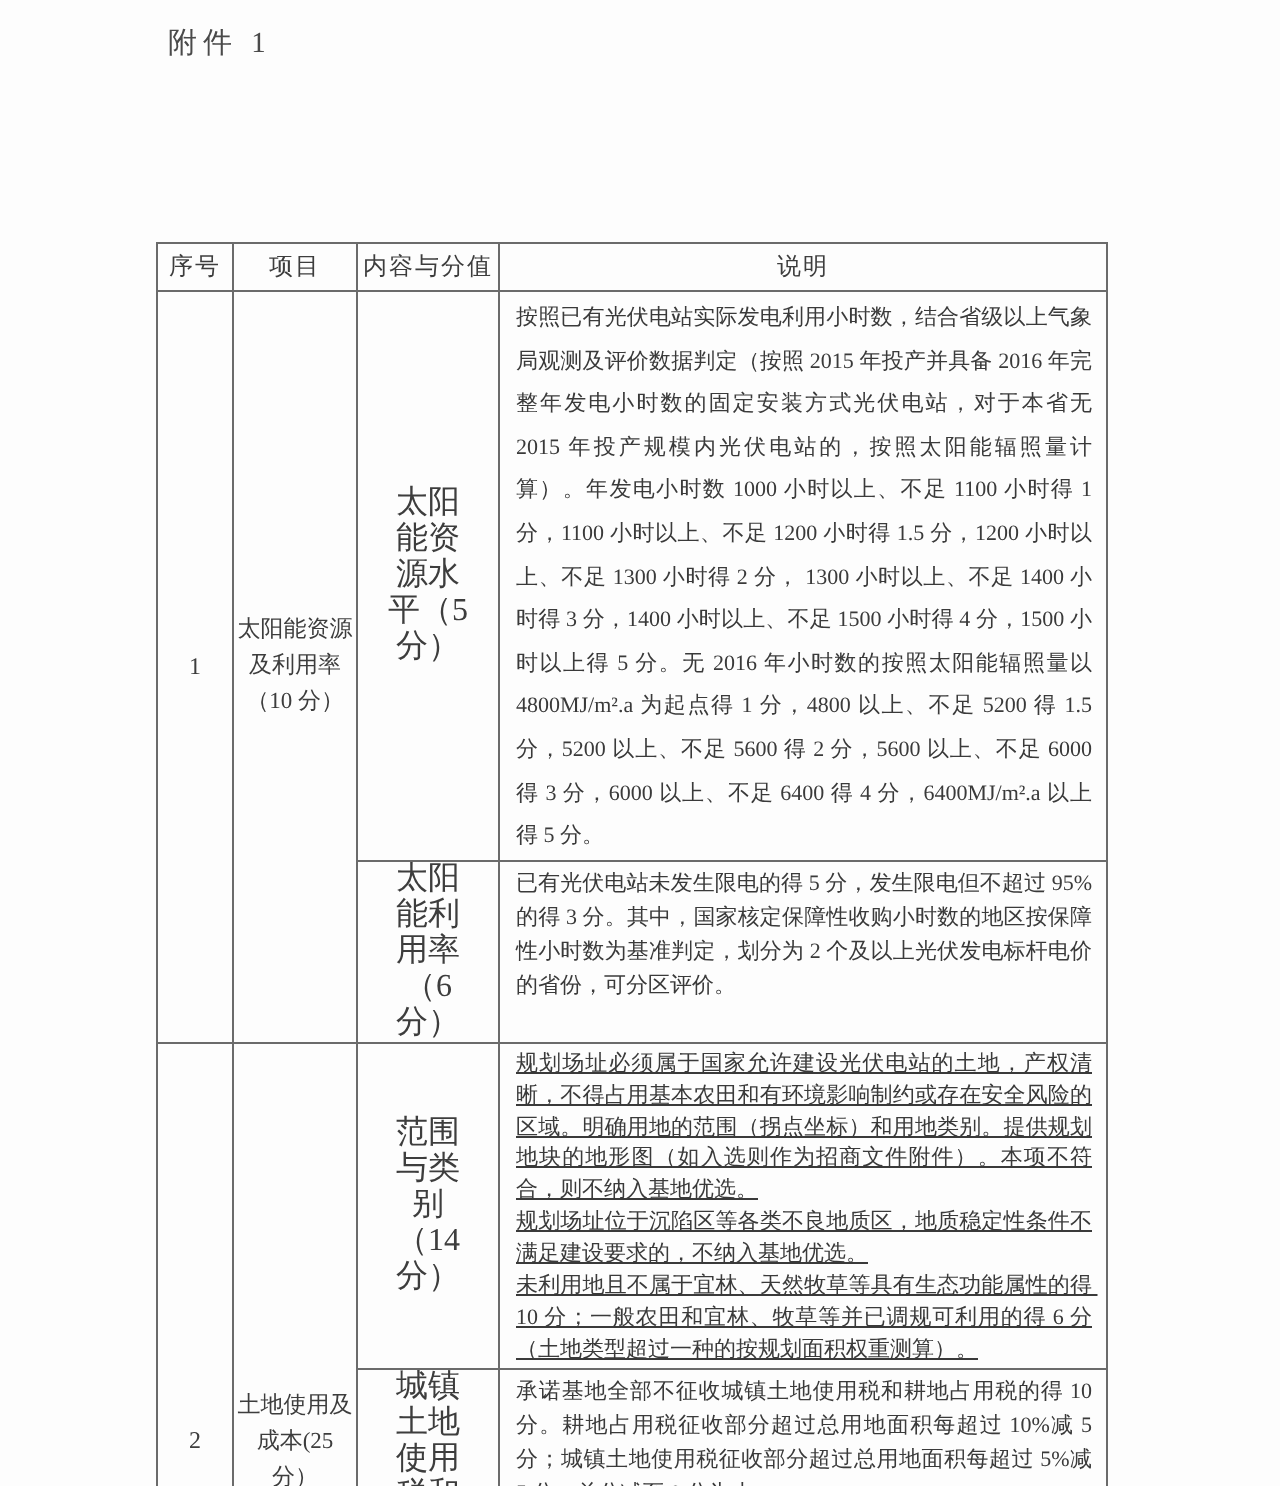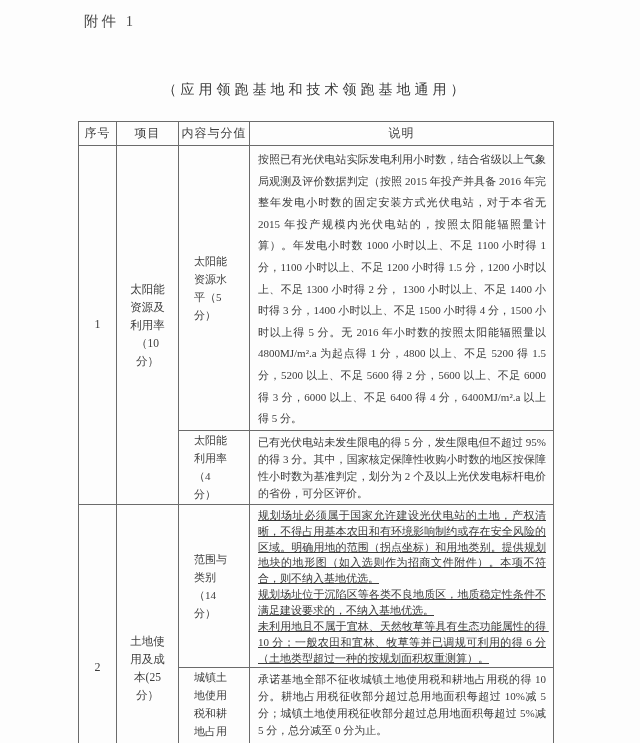--- a/index.html
+++ b/index.html
@@ -36,45 +36,44 @@
   th.hdr{
     height:21px;text-align:center;font-size:12px;color:#3d3d3d;
     letter-spacing:1px;
     margin-top:47px;
   }
   td.c-no{
     text-align:center;vertical-align:middle;font-size:12px;
   }
   td.c-item{
     text-align:center;vertical-align:middle;font-size:11.5px;
-    line-height:18px;padding:0 12px;
+    line-height:18px;padding:0 1px;
   }
   td.c-crit{
-    vertical-align:middle;font-size:11px;
+    text-align:center;vertical-align:middle;font-size:16px;
     line-height:18px;padding:0 15px;
   }
   td.c-desc{
     text-align:justify;vertical-align:top;font-size:11px;
     padding:3px 7px 0 8px;white-space:pre-wrap;color:#3a3a3a;
   }
   tr.h-a{height:219px;} tr.h-b{height:74px;}
   tr.h-c{height:161px;} tr.h-d{height:70px;} tr.h-e{height:49px;}
   .lh-tall{line-height:21.6px;}
   .lh-mid{line-height:17.2px;}
   .lh-tight{line-height:15.9px;text-decoration:underline;}
 </style>
 </head>
 <body>
 
 <div class="page">
 
   <div class="attachment">附件 1</div>
 
 
-  <div class="doc-subtitle">（应用领跑基地和技术领跑基地通用）</div>
 
   <table class="criteria">
     <colgroup>
       <col style="width:38px">
       <col style="width:62px">
       <col style="width:71px">
       <col style="width:304px">
     </colgroup>
     <thead>
       <tr>
@@ -85,21 +84,21 @@
       </tr>
     </thead>
     <tbody>
       <tr class="h-a">
         <td class="c-no" rowspan="2">1</td>
         <td class="c-item" rowspan="2">太阳能资源及利用率（10 分）</td>
         <td class="c-crit">太阳能资源水平（5 分）</td>
         <td class="c-desc lh-tall">按照已有光伏电站实际发电利用小时数，结合省级以上气象局观测及评价数据判定（按照 2015 年投产并具备 2016 年完整年发电小时数的固定安装方式光伏电站，对于本省无 2015 年投产规模内光伏电站的，按照太阳能辐照量计算）。年发电小时数 1000 小时以上、不足 1100 小时得 1 分，1100 小时以上、不足 1200 小时得 1.5 分，1200 小时以上、不足 1300 小时得 2 分， 1300 小时以上、不足 1400 小时得 3 分，1400 小时以上、不足 1500 小时得 4 分，1500 小时以上得 5 分。无 2016 年小时数的按照太阳能辐照量以 4800MJ/m².a 为起点得 1 分，4800 以上、不足 5200 得 1.5 分，5200 以上、不足 5600 得 2 分，5600 以上、不足 6000 得 3 分，6000 以上、不足 6400 得 4 分，6400MJ/m².a 以上得 5 分。</td>
       </tr>
       <tr class="h-b">
-        <td class="c-crit">太阳能利用率（4 分）</td>
+        <td class="c-crit">太阳能利用率（6 分）</td>
         <td class="c-desc lh-mid">已有光伏电站未发生限电的得 5 分，发生限电但不超过 95%的得 3 分。其中，国家核定保障性收购小时数的地区按保障性小时数为基准判定，划分为 2 个及以上光伏发电标杆电价的省份，可分区评价。</td>
       </tr>
       <tr class="h-c">
         <td class="c-no" rowspan="3">2</td>
         <td class="c-item" rowspan="3">土地使用及成本(25 分）</td>
         <td class="c-crit">范围与类别（14 分）</td>
         <td class="c-desc lh-tight">规划场址必须属于国家允许建设光伏电站的土地，产权清晰，不得占用基本农田和有环境影响制约或存在安全风险的区域。明确用地的范围（拐点坐标）和用地类别。提供规划地块的地形图（如入选则作为招商文件附件）。本项不符合，则不纳入基地优选。
 规划场址位于沉陷区等各类不良地质区，地质稳定性条件不满足建设要求的，不纳入基地优选。
 未利用地且不属于宜林、天然牧草等具有生态功能属性的得 10 分；一般农田和宜林、牧草等并已调规可利用的得 6 分（土地类型超过一种的按规划面积权重测算）。</td>
       </tr>

